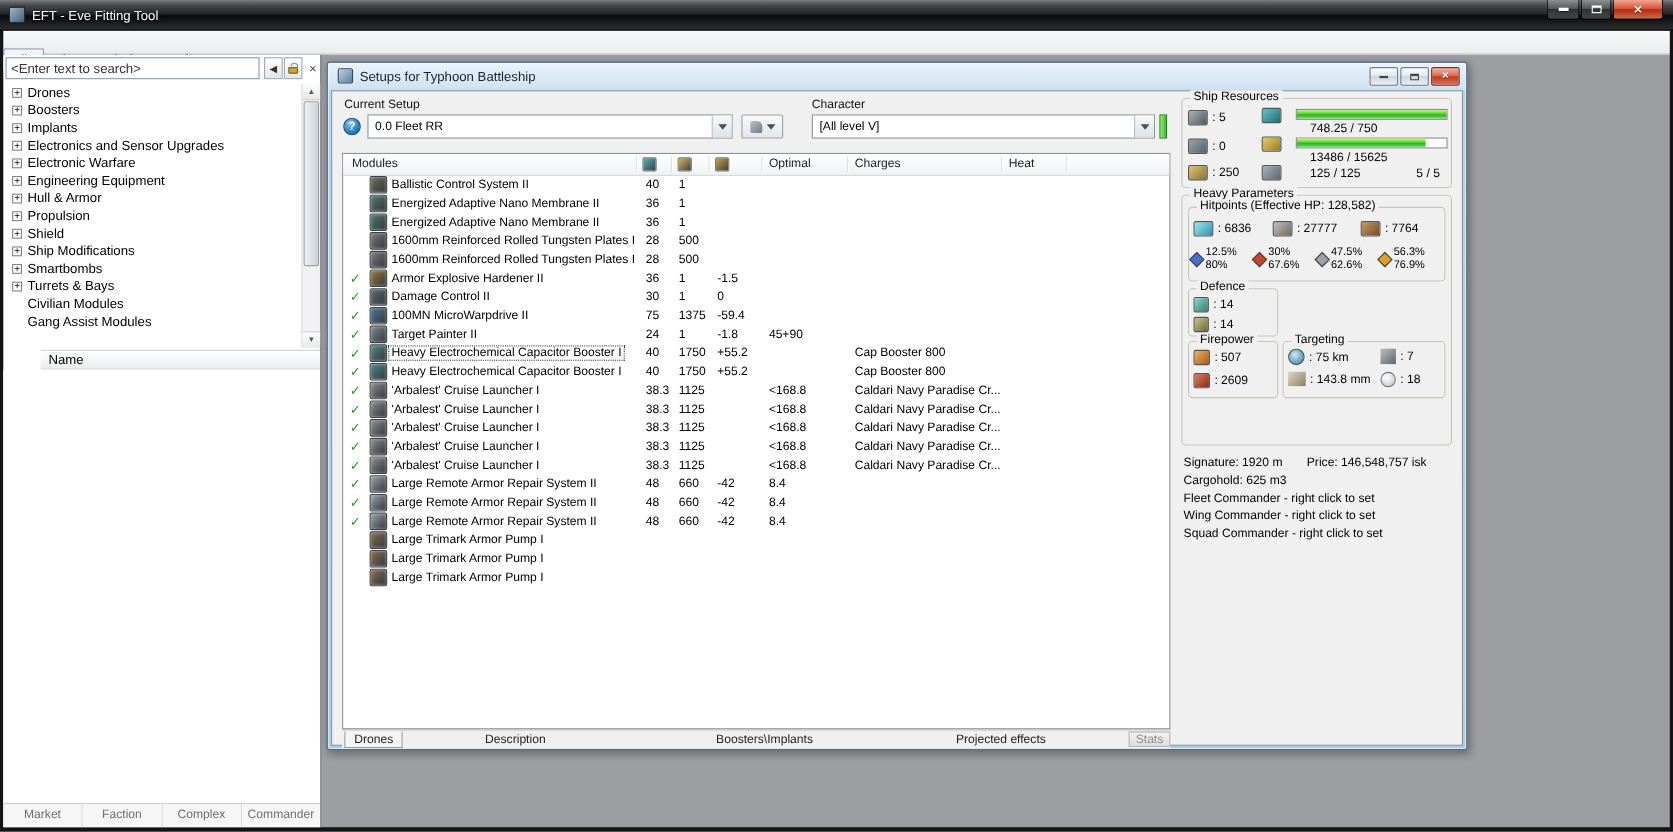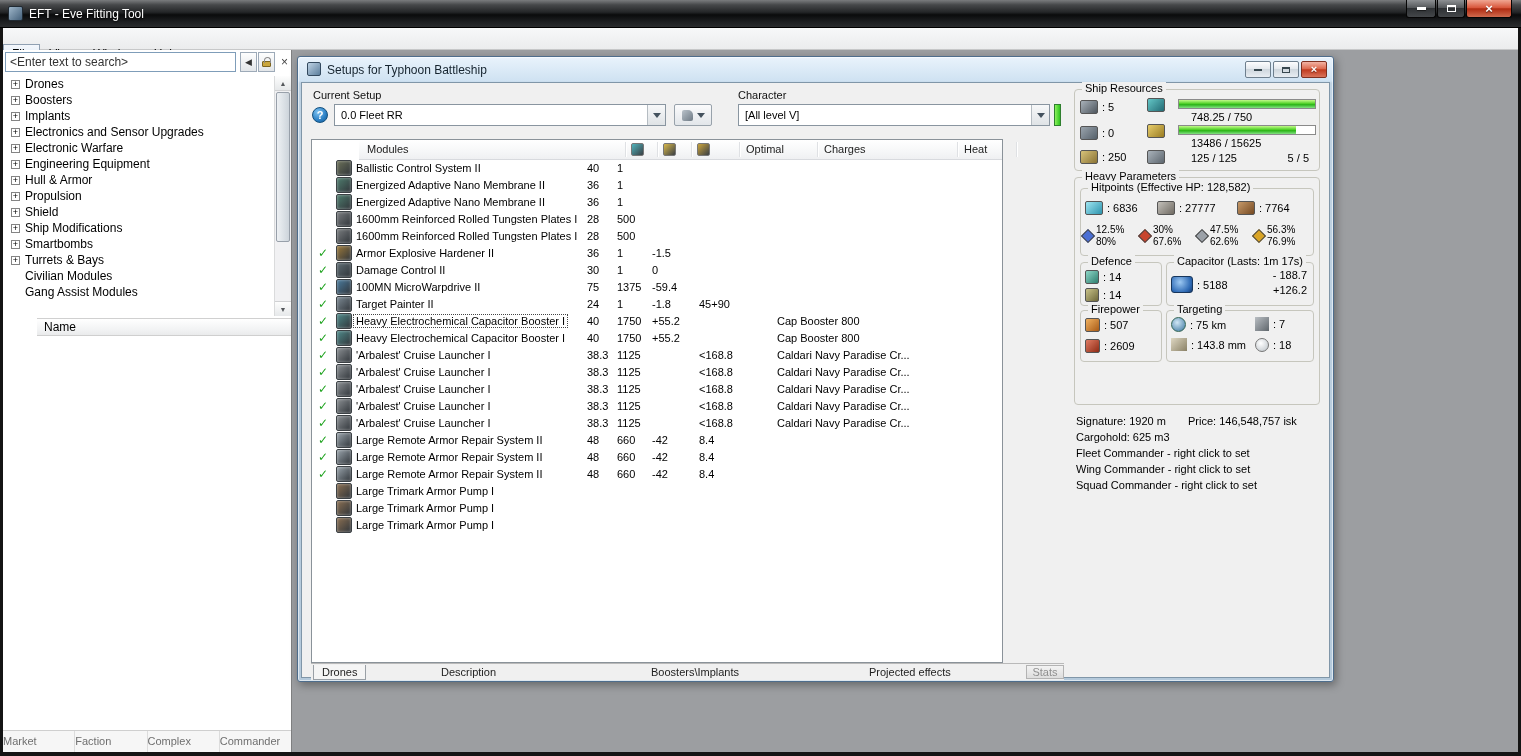--- a/index.html
+++ b/index.html
@@ -50,21 +50,21 @@
   .tree-scroll{position:absolute;top:26px;right:0;width:17px;height:240px;background:#f1f1f3;border-left:1px solid #dadbdc;}
   .scr-btn{height:15px;display:flex;align-items:center;justify-content:center;font-size:7px;color:#55585c;
     background:linear-gradient(#fdfdfd,#e6e8ea);border-bottom:1px solid #d0d1d3;}
   .scr-btn.down{position:absolute;bottom:0;left:0;right:0;border-top:1px solid #d0d1d3;border-bottom:none;}
   .scr-thumb{position:absolute;top:16px;left:1px;width:14px;height:150px;border:1px solid #98a0aa;border-radius:2px;
     background:linear-gradient(90deg,#eef1f4,#cdd4db);}
   .name-header{position:absolute;top:268px;left:12px;right:0;height:18px;line-height:17px;padding-left:7px;font-size:12px;
     background:linear-gradient(#ffffff,#f3f4f5 60%,#eaebec);border-top:1px solid #d0d0d0;border-bottom:1px solid #cfcfcf;margin-left:22px;}
   .name-list{position:absolute;top:286px;left:0;right:0;bottom:22px;background:#fff;}
   .sidebar-tabs{position:absolute;left:0;right:0;bottom:0;height:22px;display:flex;background:#f6f6f6;border-top:1px solid #cfcfcf;color:#6f6f6f;}
-  .side-tab{flex:1;line-height:21px;border-right:1px solid #dcdcdc;}
+  .side-tab{flex:1;text-align:center;line-height:21px;border-right:1px solid #dcdcdc;}
   .side-tab:last-child{border-right:none;}
 
   
   .mdi{position:absolute;top:50px;left:292px;right:3px;bottom:4px;background:#9c9ea1;}
 
   
   .child{position:absolute;left:5px;top:6px;width:1037px;height:626px;border:1px solid #4e6d8c;border-radius:3px;
     background:linear-gradient(180deg,#e9f3fc 0,#cfe2f2 24px,#bfd2e2 26px,#b4c9db 100%);
     box-shadow:inset 0 0 0 1px rgba(255,255,255,.55), 2px 3px 8px rgba(0,0,0,.35);}
   .child-titlebar{position:absolute;top:0;left:0;right:0;height:25px;}
@@ -95,21 +95,21 @@
   .combo .dd{width:18px;align-self:stretch;border-left:1px solid #b5bcc2;
     background:linear-gradient(#f7f8f9,#dfe3e6);display:flex;align-items:center;justify-content:center;}
   .arr-dn{width:0;height:0;border:4px solid transparent;border-top:5px solid #44525e;margin-top:4px;}
   .tools-btn{position:absolute;left:372px;top:21px;width:38px;height:22px;border:1px solid #98a2ab;border-radius:2px;
     background:linear-gradient(#fbfbfc,#e2e6ea);display:flex;align-items:center;justify-content:center;gap:4px;}
   .wrenchg{width:11px;height:11px;background:linear-gradient(135deg,#b9c2ca,#6e7a85);border-radius:2px 5px 2px 2px;}
   .char-ind{position:absolute;left:752px;top:21px;width:7px;height:22px;border:1px solid #2f7f2f;
     background:linear-gradient(90deg,#8cf25c,#2fc41f);}
 
   
-  .modtable{position:absolute;left:9px;top:56px;width:692px;height:524px;background:#fff;border:1px solid #8a9299;padding-left:47px;}
+  .modtable{position:absolute;left:9px;top:56px;width:753px;height:524px;background:#fff;border:1px solid #8a9299;}
   .mt-header{position:relative;height:20px;background:linear-gradient(#ffffff,#f6f7f8 60%,#eff0f2);
     border-bottom:1px solid #d8dade;color:#222;}
   .mt-header .h{position:absolute;top:3px;}
   .h-modules{left:8px;} .h-optimal{left:387px;} .h-charges{left:465px;} .h-heat{left:605px;}
   .h-sep{position:absolute;top:2px;bottom:2px;width:1px;background:#dfe1e4;box-shadow:1px 0 0 #fff;}
   .h-ico{position:absolute;top:3px;width:13px;height:13px;border-radius:2px;border:1px solid #777;}
   .mt-body{position:absolute;top:20px;left:0;right:0;bottom:0;overflow:hidden;}
   .mod-row{position:relative;height:17px;}
   .chk{position:absolute;left:6px;top:1px;color:#1fa31f;font-weight:bold;font-size:12px;}
   .mod-icon{position:absolute;left:24px;top:0;width:16px;height:16px;border-radius:2px;border:1px solid #3c4145;
@@ -646,29 +646,20 @@
               <div class="stat def-1">
                 <span class="sicon i-def1" style="width:14px"></span>
                 <span>: 14</span>
               </div>
               <div class="stat def-2">
                 <span class="sicon i-def2" style="width:14px"></span>
                 <span>: 14</span>
               </div>
             </div>
 
-            <div class="grp grp-capacitor">
-              <span class="grp-t">Capacitor (Lasts: 1m 17s)</span>
-              <div class="stat cap-amt">
-                <span class="i-capbig"></span>
-                <span>: 5188</span>
-              </div>
-              <span class="cap-drain">- 188.7</span>
-              <span class="cap-peak">+126.2</span>
-            </div>
 
             <div class="grp grp-firepower">
               <span class="grp-t">Firepower</span>
               <div class="stat fp-volley">
                 <span class="sicon i-volley" style="width:15px"></span>
                 <span>: 507</span>
               </div>
               <div class="stat fp-dps">
                 <span class="sicon i-dps" style="width:15px"></span>
                 <span>: 2609</span>

